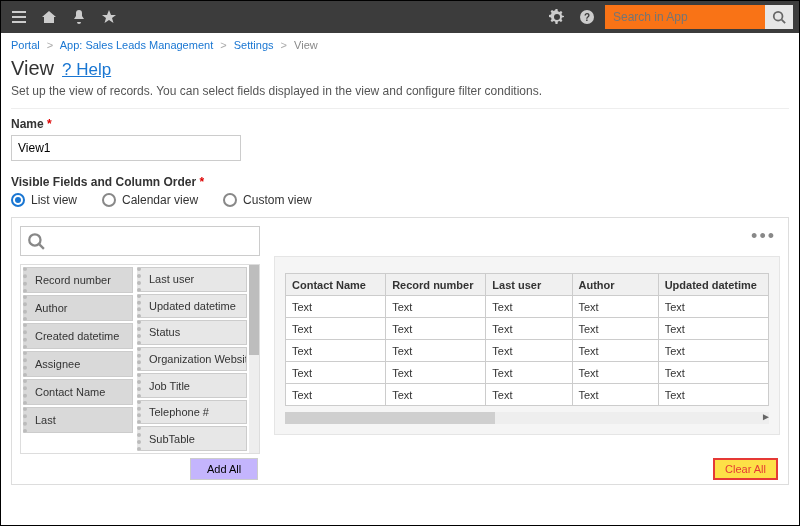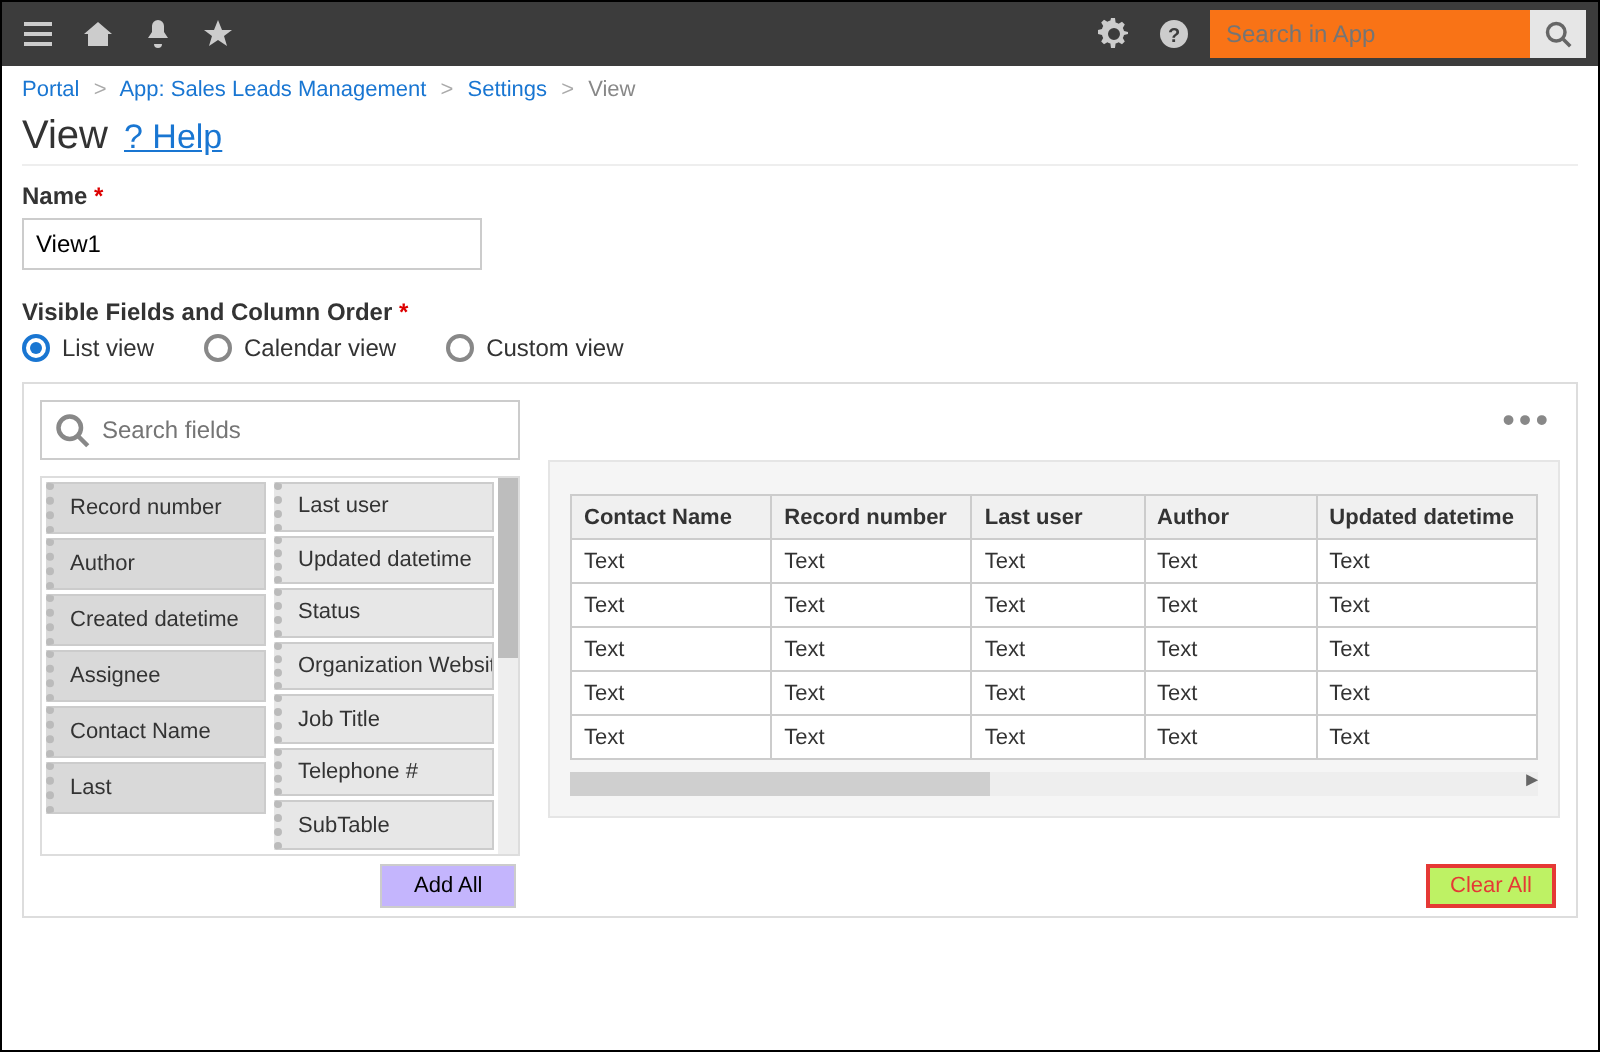--- a/index.html
+++ b/index.html
@@ -50,21 +50,21 @@
   th, td { border:1px solid #ccc; background:#fff; text-align:left; padding:4px 6px; height:22px; white-space:nowrap; overflow:hidden; }
   th { background:#f0f0f0; font-weight:bold; }
   th.c0{width:100px;} th.c1{width:100px;} th.c2{width:86px;} th.c3{width:86px;} th.c4{width:110px;} th.c5{width:56px;}
   .hscroll { height:12px; background:#eee; margin-top:6px; position:relative; }
   .hthumb { position:absolute; left:0; top:0; height:12px; width:210px; background:#cfcfcf; }
   .harrow { position:absolute; top:-1px; font-size:10px; color:#666; }
   .harrow.l{ left:-2px; } .harrow.r{ right:-2px; }
 
   .builder-foot { display:flex; justify-content:space-between; margin-top:4px; padding:0 2px; }
   .addall { border:1px solid #ccc; background:#c4b5fd; padding:3px 16px; font-size:11px; cursor:pointer; margin-left:168px; }
-  .clearall { border:2px solid #e53935; color:#e53935; background:#bef264; padding:3px 10px; font-size:11px; cursor:pointer; }
+  .clearall { border:2px solid #e53935; color:#e53935; background:#fde047; padding:3px 10px; font-size:11px; cursor:pointer; }
 </style>
 </head>
 <body>
 
 <div class="topbar">
   <div class="ico">
       <svg width="16" height="16" viewBox="0 0 16 16">
         <path d="M1 3h14M1 8h14M1 13h14" stroke="#ccc" stroke-width="2"></path>
       </svg>
     </div>
@@ -114,20 +114,21 @@
   <a>Settings</a>
   <span class="sep">&gt;</span>
   <span>View</span>
 </div>
 
 <div class="page">
   <div class="title-row">
     <h1>View</h1>
     <span class="help">? Help</span>
   </div>
+  <p class="desc">Set up the view of records. You can select fields displayed in the view and configure filter conditions.</p>
   <hr>
 
   <div class="lbl"><span>Name</span> <span class="req">*</span></div>
   <input class="name-input" value="View1" style="">
 
   <div class="lbl"><span>Visible Fields and Column Order</span> <span class="req">*</span></div>
   <div class="radios">
     <div class="radio">
         <span class="rbullet sel"></span>
         <span>List view</span>
@@ -143,21 +144,20 @@
   </div>
 
   <div class="builder">
     <div class="builder-row">
       <div class="palette">
         <div class="search-fields">
           <svg width="18" height="18" viewBox="0 0 16 16" fill="none">
               <circle cx="7" cy="7" r="5" stroke="#888" stroke-width="2"></circle>
               <path d="M11 11l4 4" stroke="#888" stroke-width="2"></path>
             </svg>
-          <input placeholder="Search fields" style="">
         </div>
         <div class="field-list-wrap">
           <div class="field-cols">
             <div class="field-col left" id="palette-left">
                 <div class="field-chip">Record number</div>
                 <div class="field-chip">Author</div>
                 <div class="field-chip">Created datetime</div>
                 <div class="field-chip">Assignee</div>
                 <div class="field-chip">Contact Name</div>
                 <div class="field-chip">Last</div>

